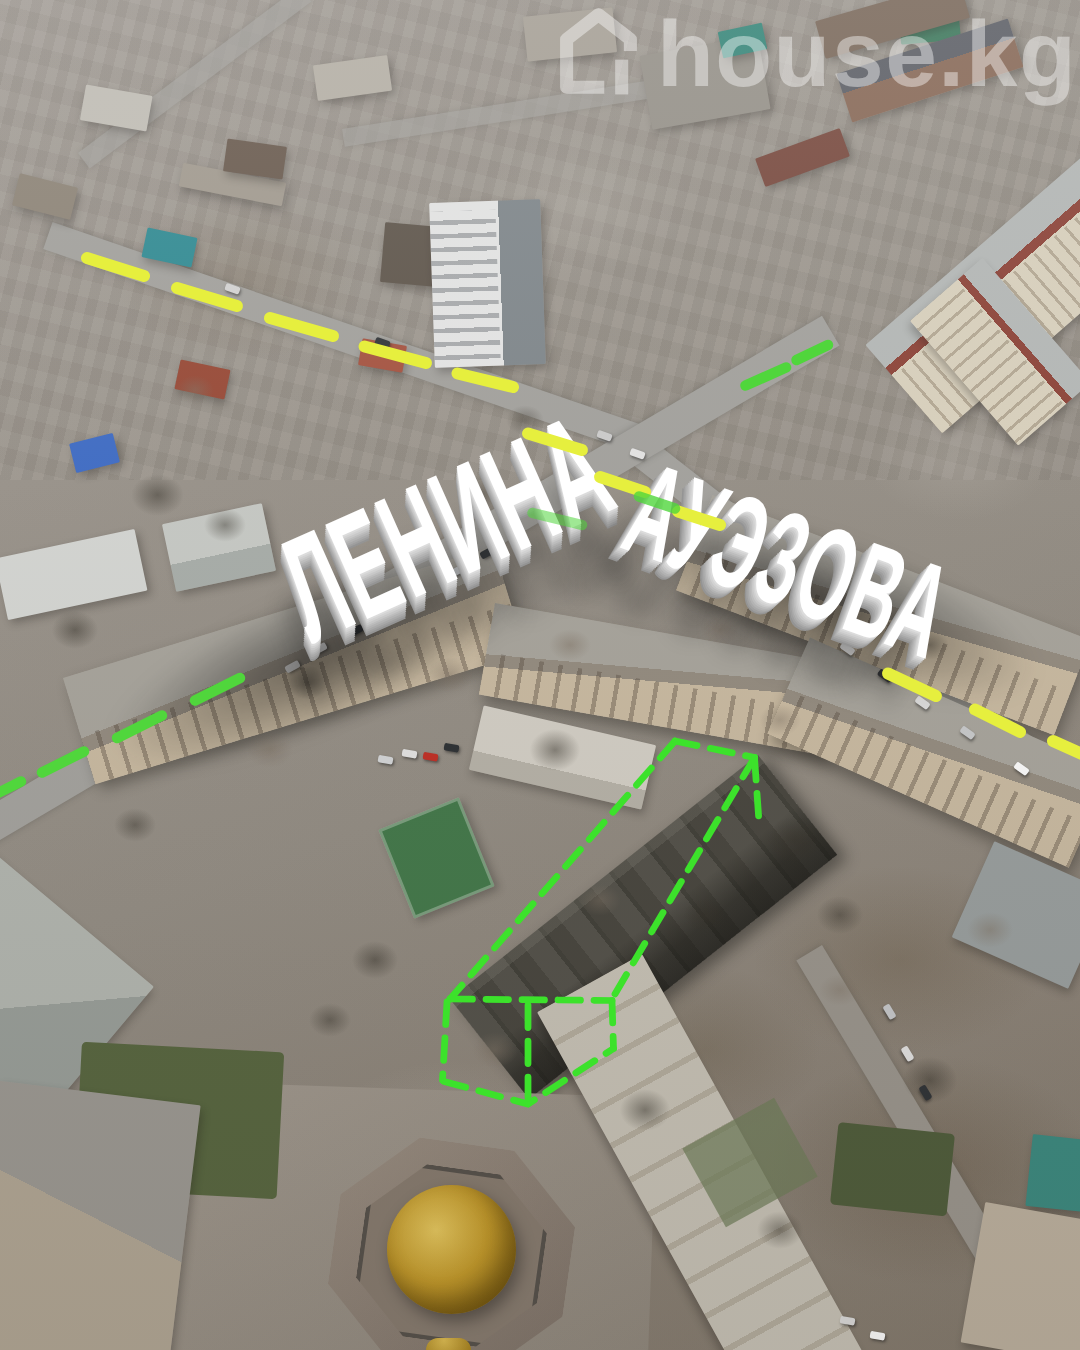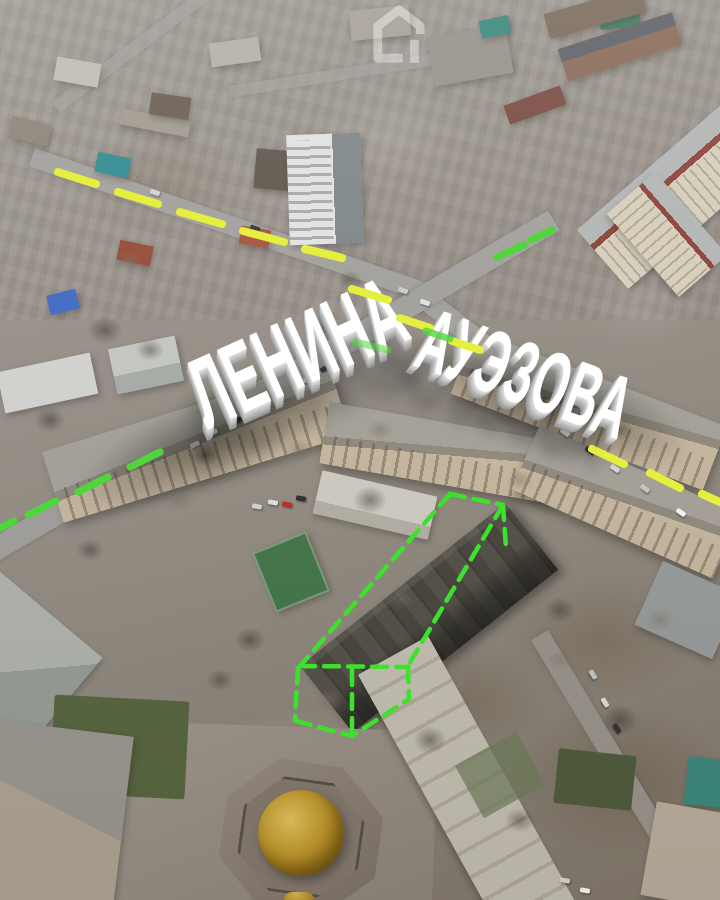--- a/index.html
+++ b/index.html
@@ -229,15 +229,16 @@
   <div class="street-label" style="left:170px;top:345px;font-size:78px;z-index:9;transform:rotate(-24deg) scale(0.66,1.28);">ЛЕНИНА</div>
   <div class="street-label" style="left:440px;top:288px;font-size:74px;z-index:9;transform:rotate(20deg) scale(0.60,1.2);">АУЭЗОВА</div>
 
   <div id="watermark">
     <svg width="58" height="62" viewBox="0 0 60 62" style="position:static;">
       <g fill="none" stroke="rgba(255,255,255,0.42)" stroke-width="9" stroke-linejoin="round">
         <path d="M52,32 L52,24 L30,7 L8,24 L8,57 L34,57"></path>
         <path d="M46,38 L46,62"></path>
       </g>
     </svg>
+    <div id="watermark-text">house.kg</div>
   </div>
 
 </div>
 
 </body></html>

